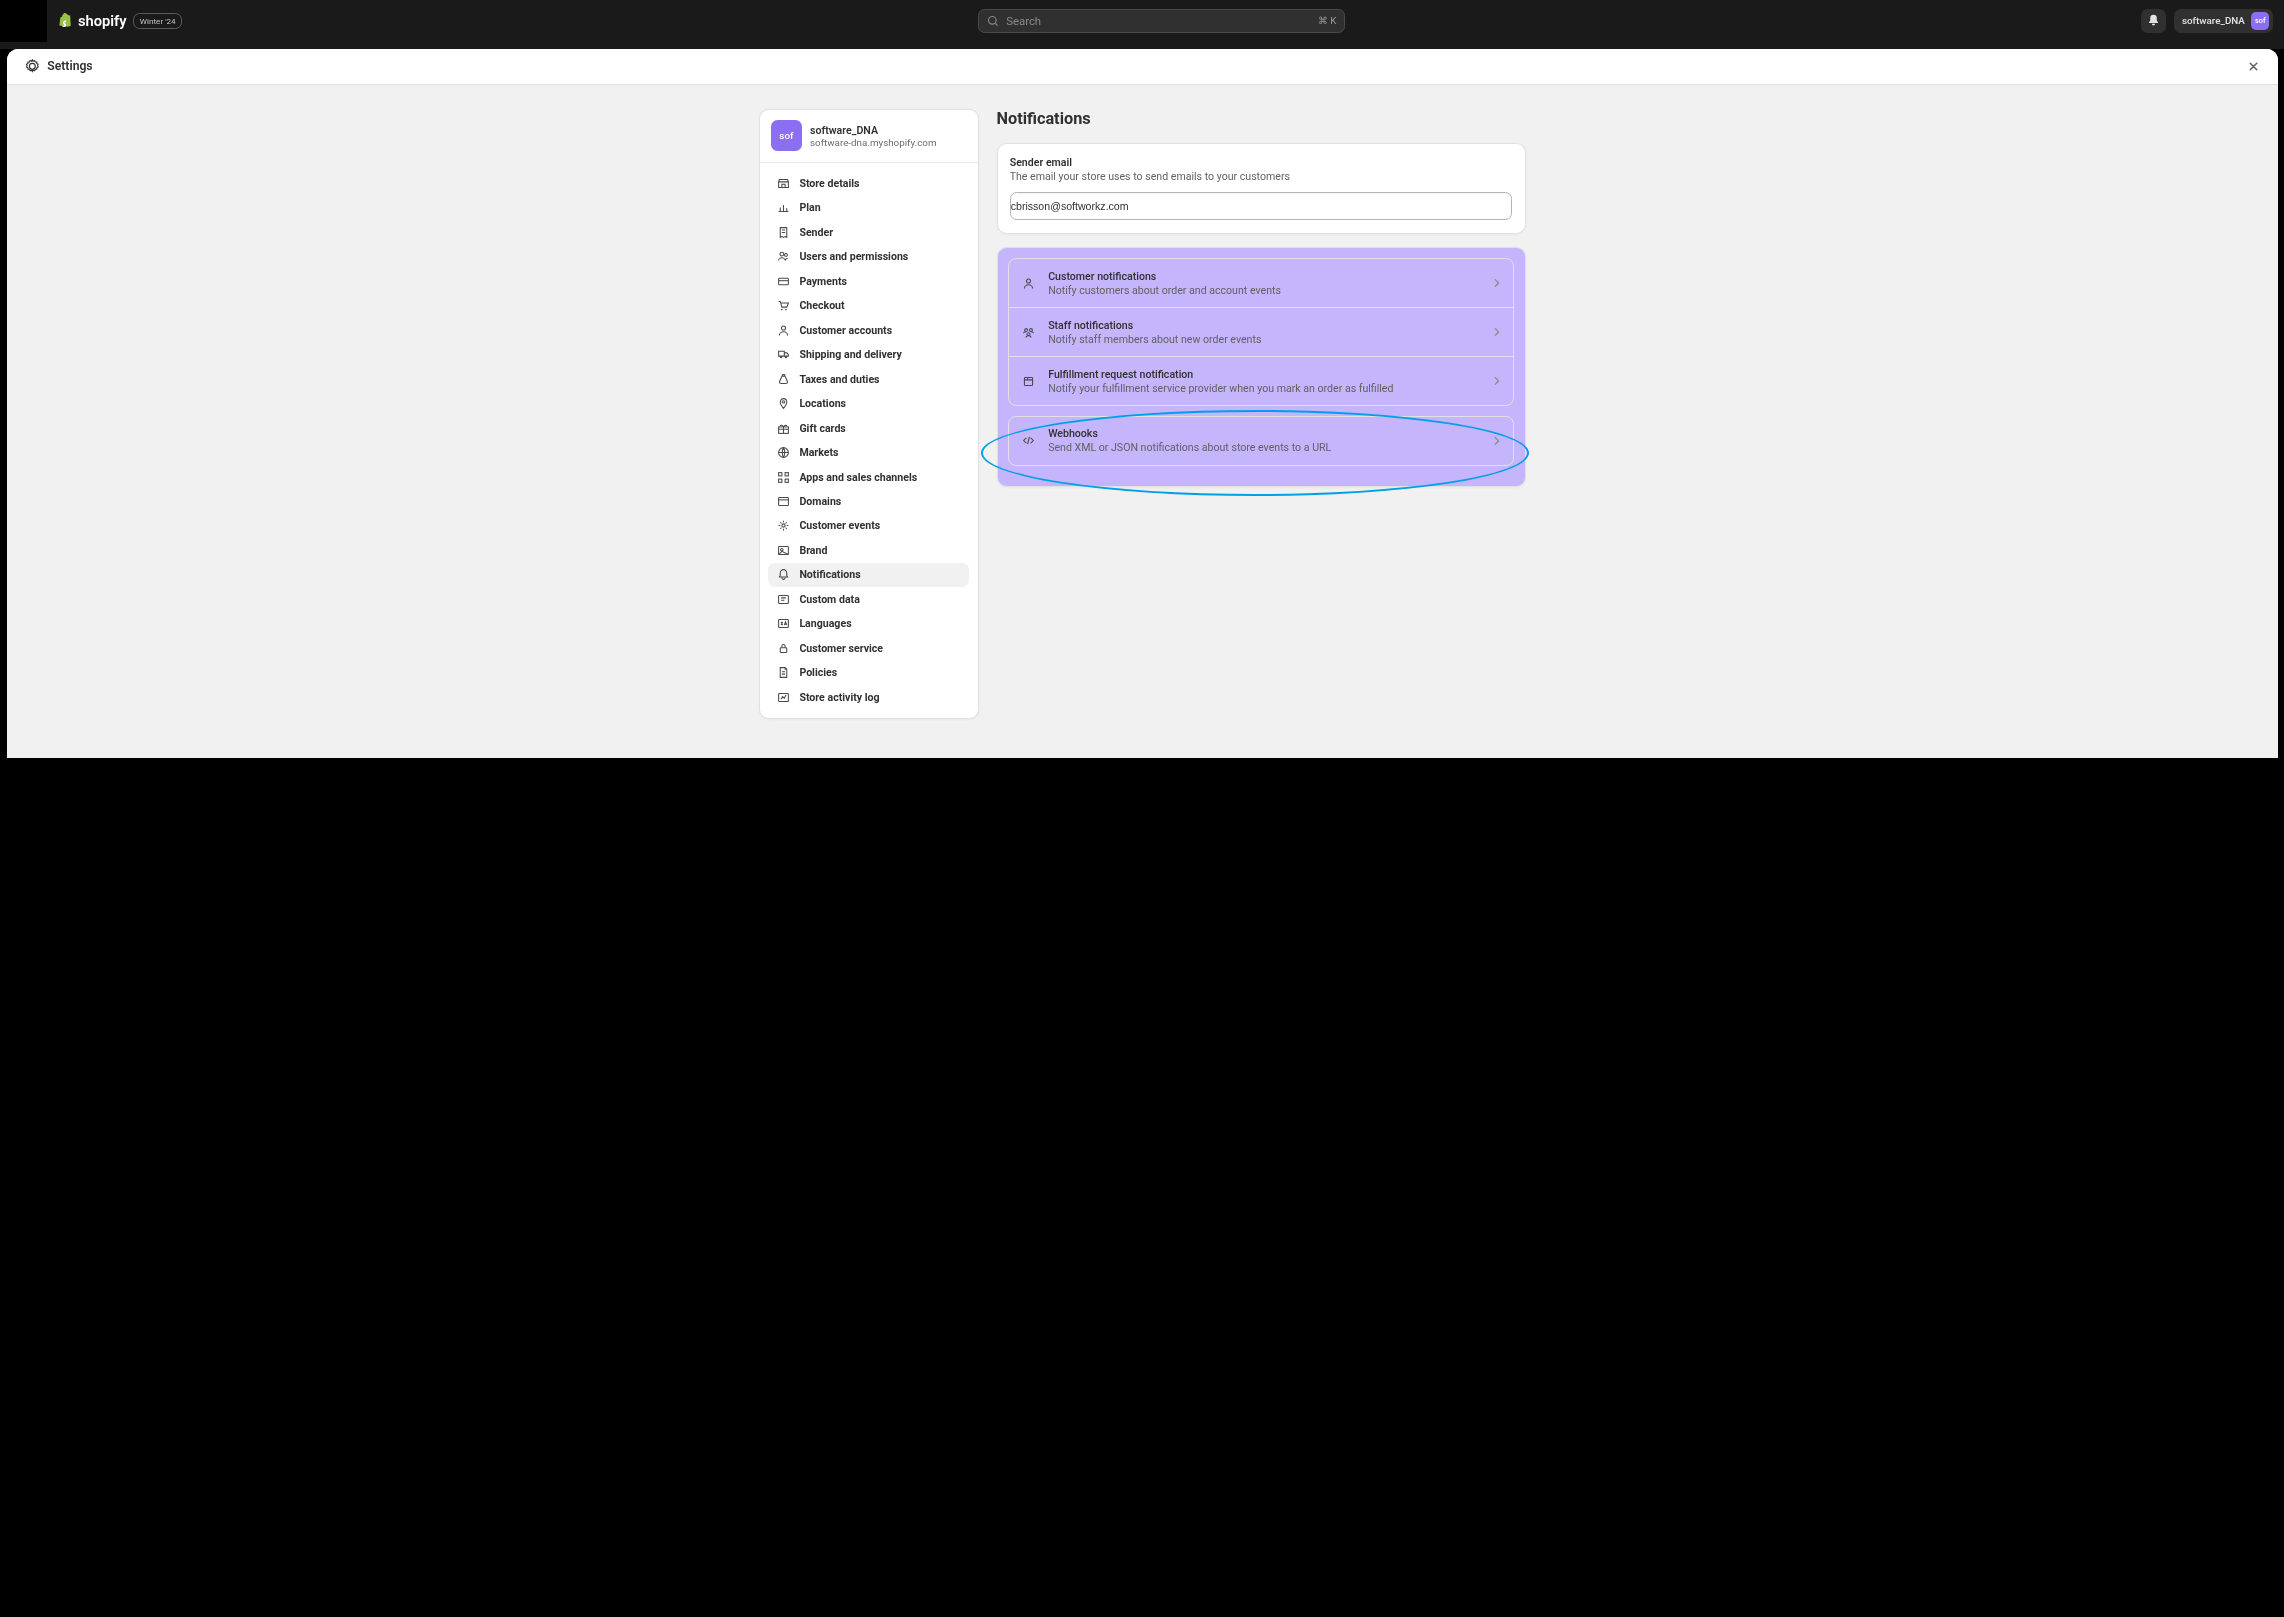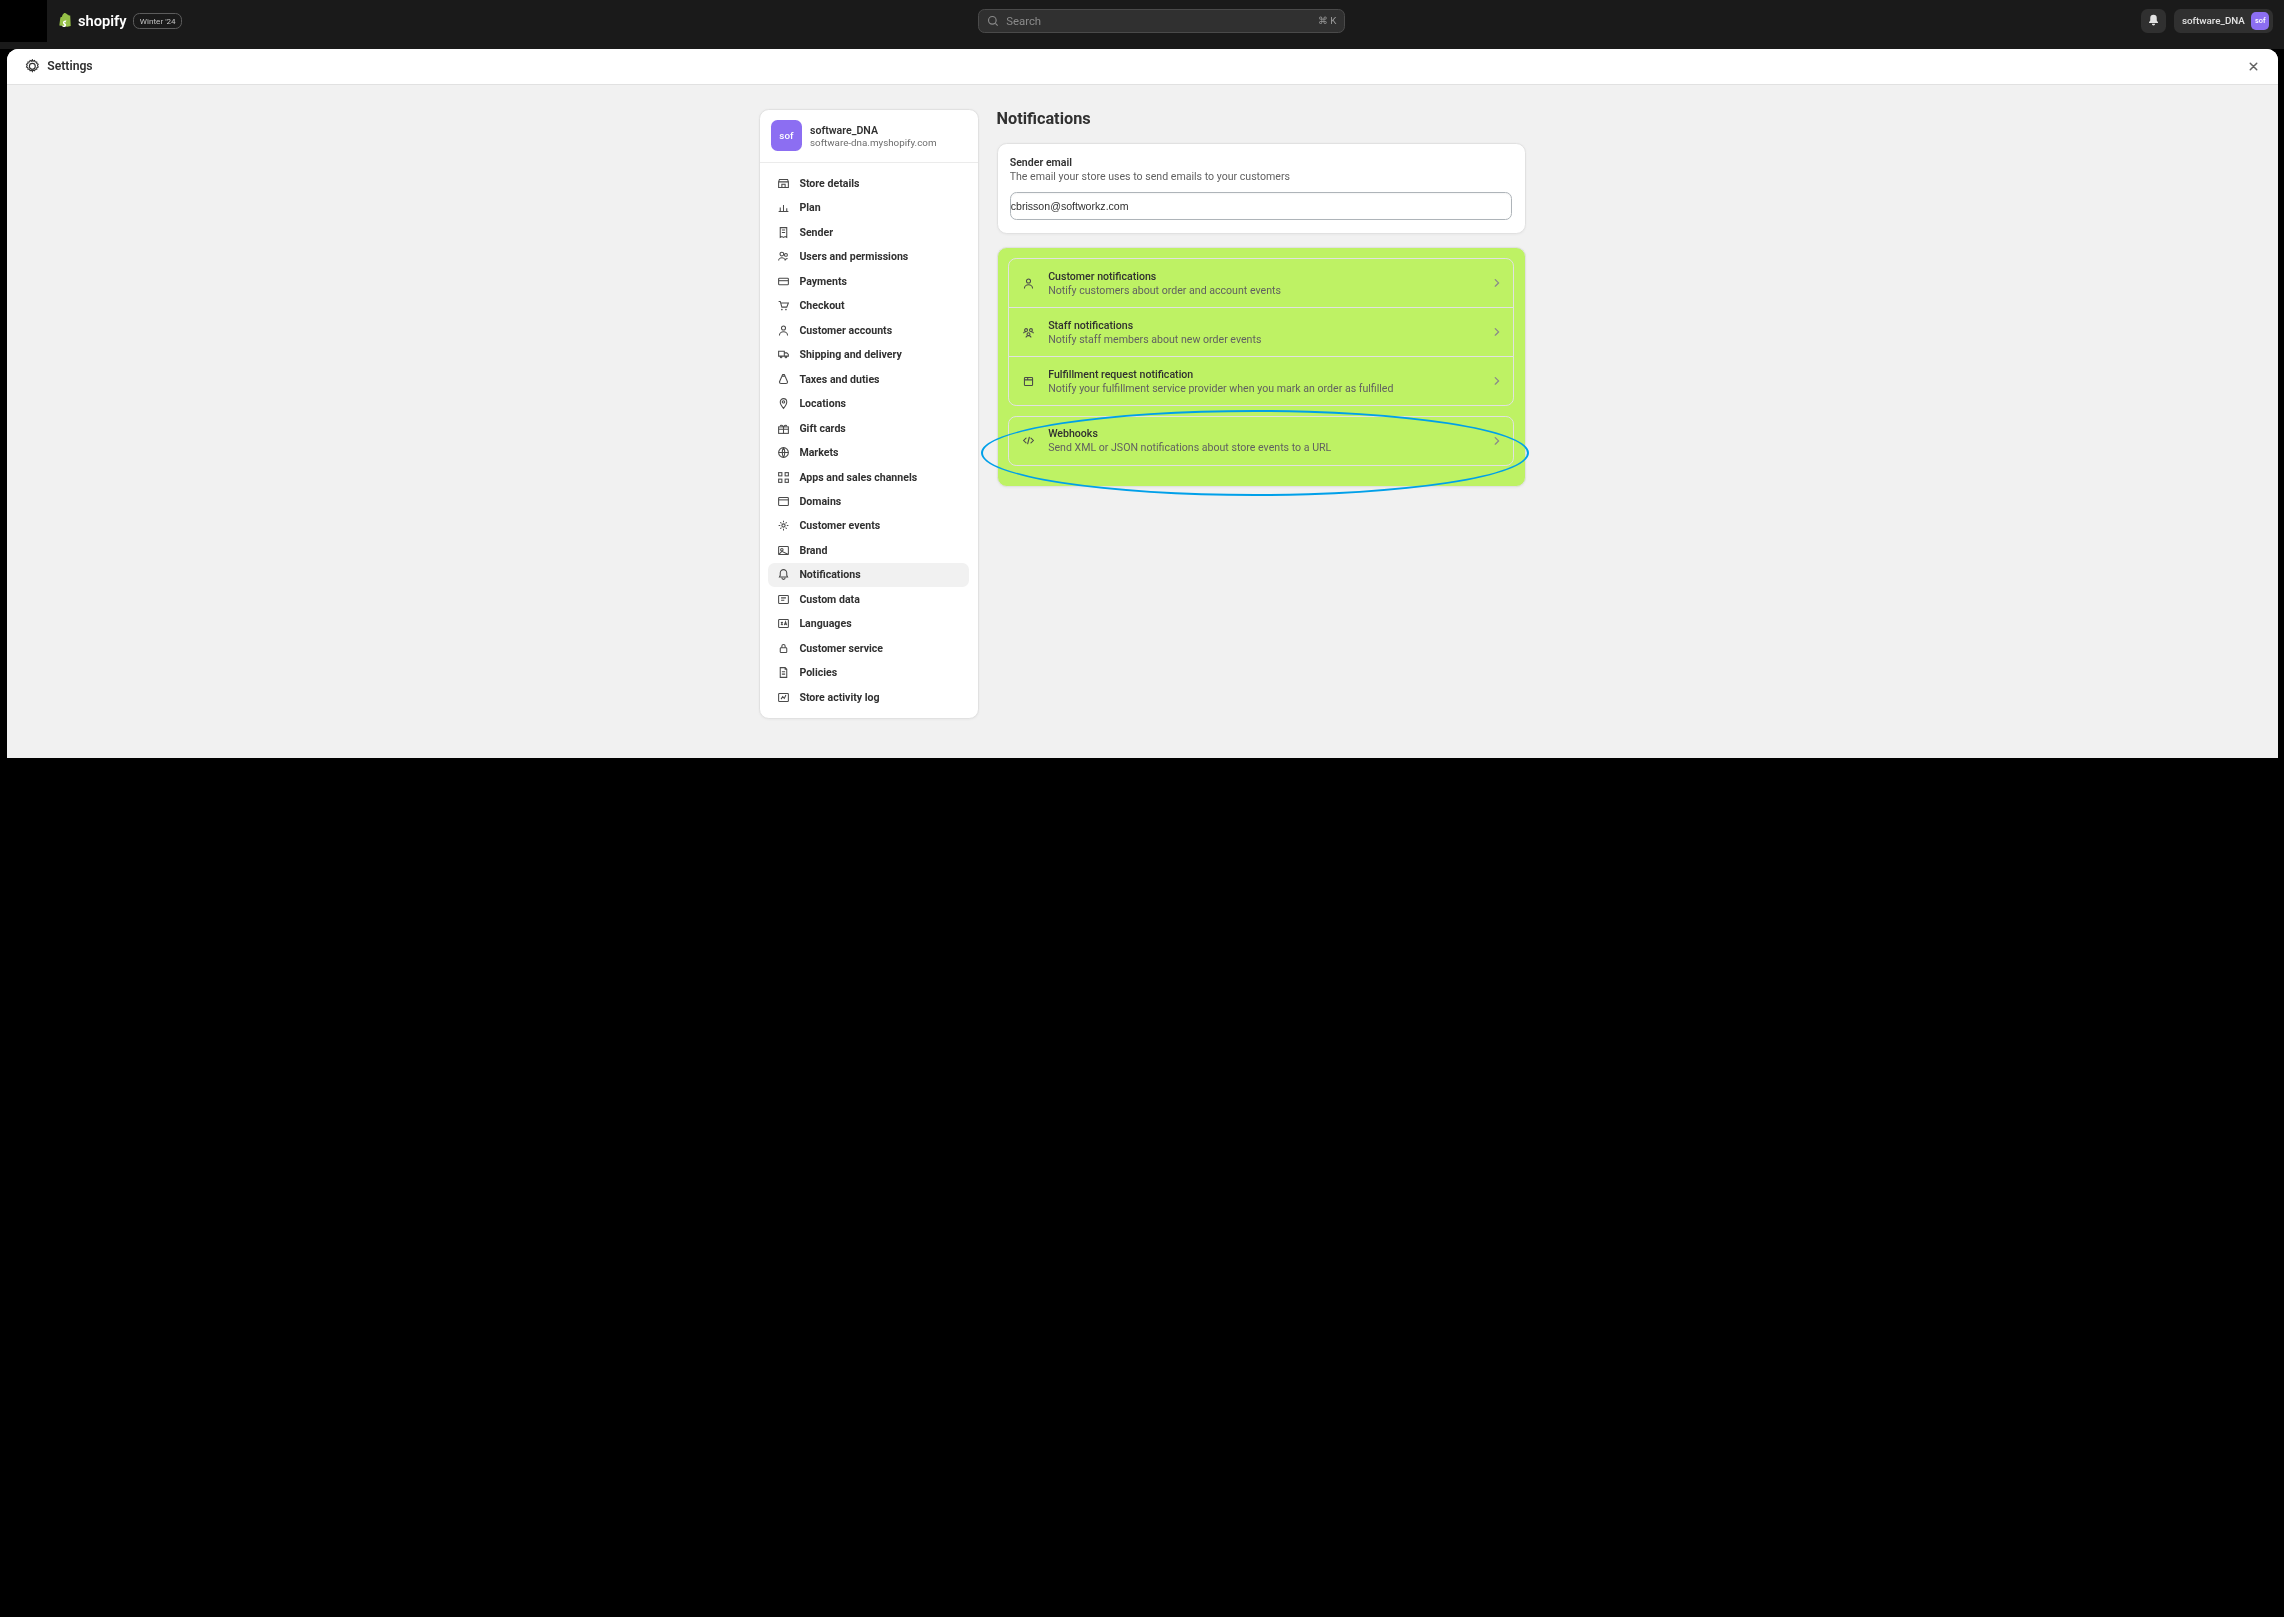--- a/index.html
+++ b/index.html
@@ -30,21 +30,21 @@
     .nav-list { padding: 8.1px; }
     .nav-item { display: flex; align-items: center; gap: 9px; padding: 4.9px 8.1px; border-radius: 6.5px; color: #303030; font-size: 10.6px; font-weight: 700; cursor: pointer; }
     .nav-item.active { background: #f1f1f1; }
     .nav-icon { width: 14.7px; height: 14.7px; display: flex; align-items: center; justify-content: center; color: #4a4a4a; flex-shrink: 0; }
     .content { width: 529px; }
     .page-title { font-size: 16.3px; font-weight: 700; margin-bottom: 14.7px; }
     .card { background: #fff; border: 0.8px solid #e1e1e1; border-radius: 9.8px; padding: 12.2px; margin-bottom: 13px; box-shadow: 0 0.8px 2.4px rgba(0,0,0,0.04); }
     .card-label { font-weight: 600; font-size: 10.6px; margin-bottom: 1.6px; }
     .card-sub { font-size: 10.6px; color: #616161; margin-bottom: 9px; }
     .text-input { width: 100%; height: 28px; border: 0.8px solid #aeb4b9; border-radius: 6.5px; padding: 0 0; font-size: 10.6px; color: #303030; box-shadow: inset 0 0.8px 1.6px rgba(0,0,0,0.05); }
-    .list-card { background: #bef264; border: 0.8px solid #e1e1e1; border-radius: 9.8px; padding: 10.6px; box-shadow: 0 0.8px 2.4px rgba(0,0,0,0.04); position: relative; }
+    .list-card { background: #c4b5fd; border: 0.8px solid #e1e1e1; border-radius: 9.8px; padding: 10.6px; box-shadow: 0 0.8px 2.4px rgba(0,0,0,0.04); position: relative; }
     .list-group { border: 0.8px solid #e1e1e1; border-radius: 8.1px; margin-bottom: 9.8px; }
     .list-group:last-child { margin-bottom: 0; }
     .row-item { display: flex; align-items: center; gap: 11.4px; padding: 10.6px 11.4px; border-bottom: 0.8px solid #e1e1e1; cursor: pointer; }
     .row-item:last-child { border-bottom: none; justify-content: space-between; }
     .row-icon { width: 16.3px; height: 16.3px; display: flex; align-items: center; justify-content: center; color: #4a4a4a; flex-shrink: 0; }
     .row-text { flex: 1; }
     .row-title { font-weight: 500; font-size: 10.6px; margin-bottom: 0.8px; }
     .row-desc { font-size: 10.6px; color: #616161; }
     .chev { color: #8a8a8a; }
     .highlight-oval { position: absolute; border: 2.4px solid #00a0e9; border-radius: 50%; pointer-events: none; }

